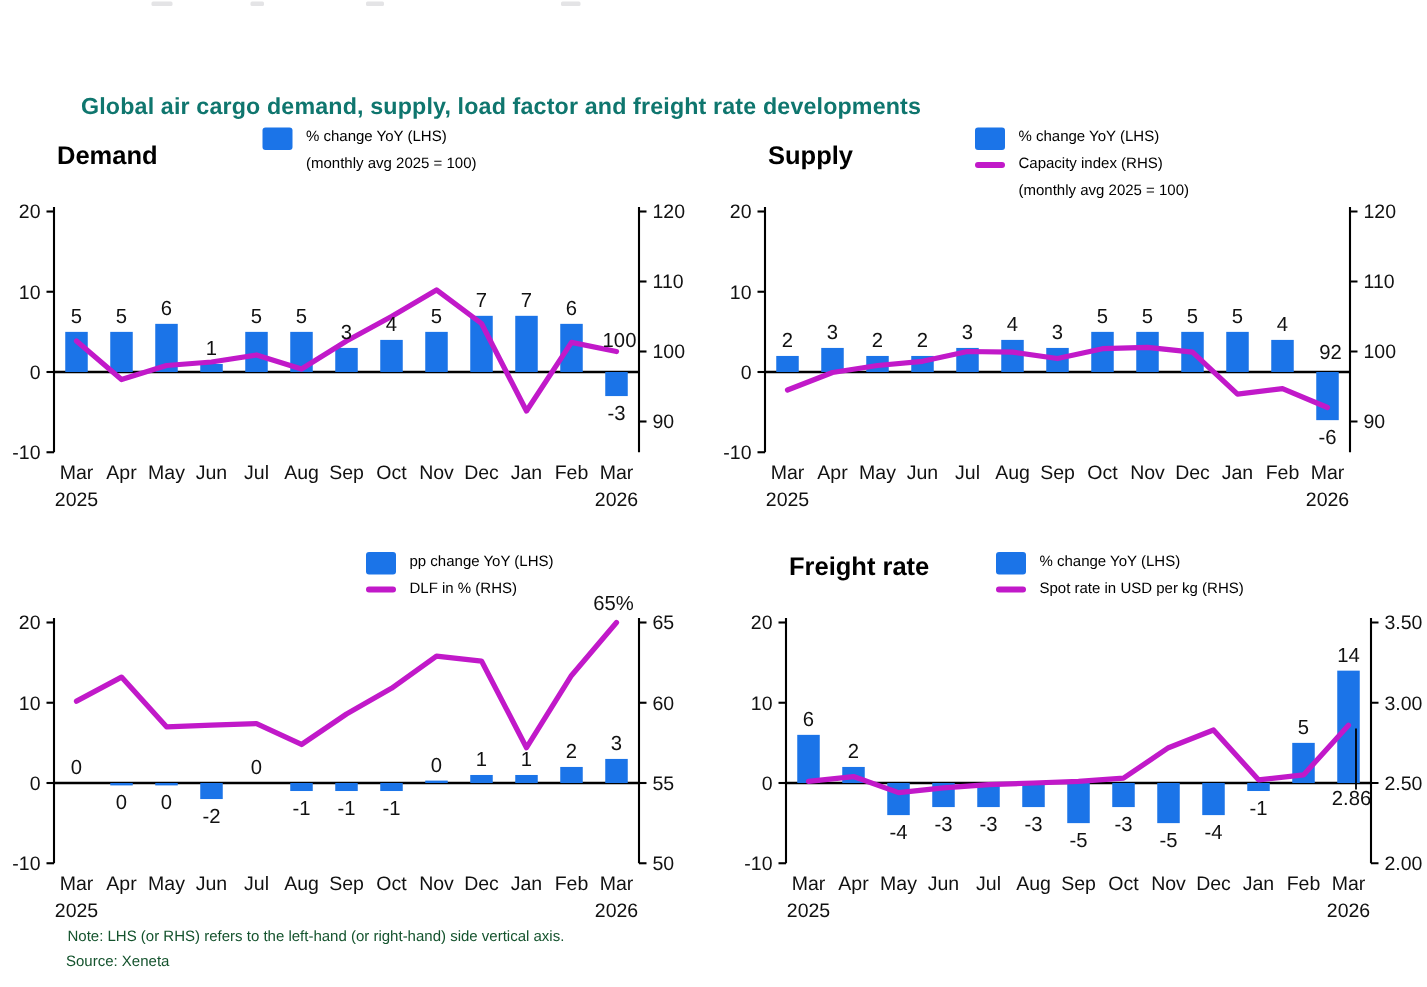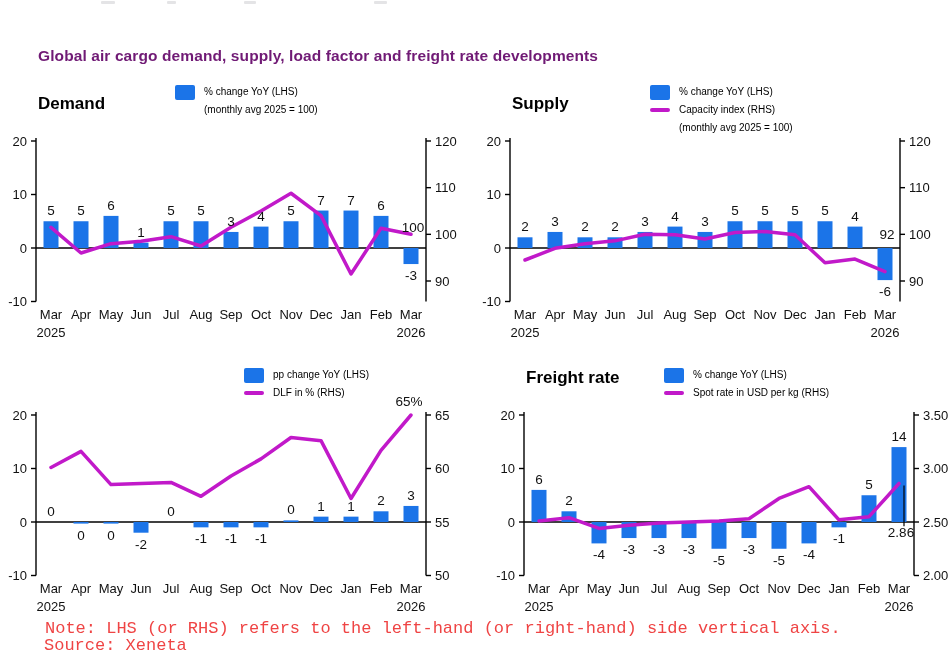--- a/index.html
+++ b/index.html
@@ -1,32 +1,32 @@
 <!DOCTYPE html>
 <html><head>
 <meta charset="utf-8">
 <style>
   html,body{margin:0;padding:0;background:#fff;}
   .page{position:relative;width:951px;height:658px;background:#ffffff;overflow:hidden;
         font-family:"Liberation Sans",sans-serif;color:#0d0d0d;}
   .artifact{position:absolute;top:1px;height:3px;background:#e4e4e6;border-radius:1px;}
-  .main-title{position:absolute;left:38px;top:47px;margin:0;font-size:15.5px;font-weight:bold;
-              letter-spacing:.1px;color:#701a75;}
+  .main-title{position:absolute;left:38px;top:47px;margin:16px;font-size:15.5px;font-weight:bold;
+              letter-spacing:.1px;color:#0f766e;}
   .panel{position:absolute;}
   .panel-title{position:absolute;top:16px;left:38px;margin:0;font-size:17px;font-weight:bold;color:#000;}
   .panel--right .panel-title{left:34px;text-align:center;}
   .legend{position:absolute;font-size:10px;line-height:18px;color:#000000;}
   .legend-row{display:flex;align-items:center;gap:9px;}
   .swatch-bar{width:20px;height:15px;border-radius:2px;flex:0 0 auto;background:#1b74e8;}
   .swatch-line{width:20px;height:4px;border-radius:2px;flex:0 0 auto;background:#c119c9;}
   .legend-sub{margin-left:29px;}
   .legend-sub:empty{display:none;}
   svg.chart{position:absolute;left:0;top:52px;overflow:visible;}
   svg text{font-family:"Liberation Sans",sans-serif;fill:#111;}
-  .note,.source{position:absolute;left:45px;font-size:17px;color:#ef4444;font-family:Liberation Mono, monospace;}
+  .note,.source{position:absolute;left:45px;font-size:10px;color:#14532d;}
   .note{top:619px;}
   .source{top:636px;left:44px;}
 </style>
 </head>
 <body>
 
 <div class="page">
 
   <div class="artifact" style="left:101px;width:14px;"></div>
   <div class="artifact" style="left:167px;width:9px;"></div>

